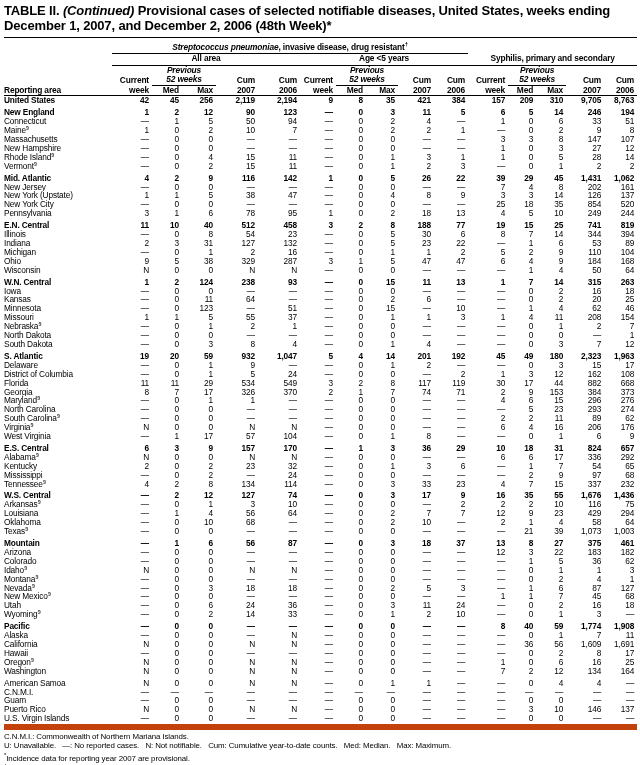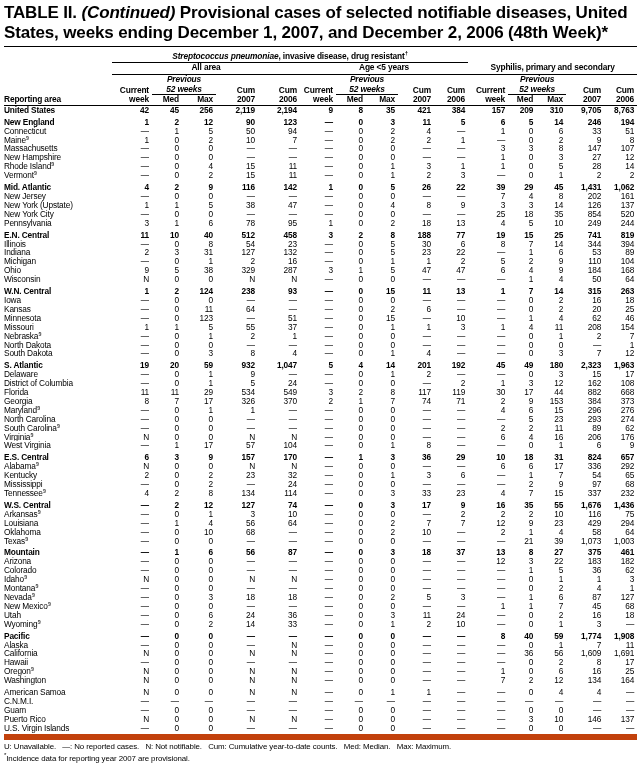--- a/index.html
+++ b/index.html
@@ -1,19 +1,19 @@
 <!DOCTYPE html>
 <html><head>
 <meta charset="utf-8">
 <style>
   html,body{margin:0;padding:0;background:#ffffff;}
   body{width:640px;height:765px;overflow:hidden;
        font-family:"Liberation Sans","DejaVu Sans",sans-serif;color:#000;}
   .page{padding:3px 3px 0 4px;}
-  .title{font-size:17px;font-weight:bold;line-height:1.18;letter-spacing:-0.15px;margin-bottom:3px;}
+  .title{font-size:13px;font-weight:bold;line-height:1.18;letter-spacing:-0.15px;margin-bottom:3px;}
   .title .cont{font-style:italic;}
   .rule-top{border-top:1px solid #000;height:0;margin-bottom:2px;}
 
   table{border-collapse:collapse;table-layout:fixed;width:633px;}
   th,td{margin:0;}
   thead th{font-weight:bold;font-size:8.4px;line-height:9.6px;padding:0;vertical-align:bottom;letter-spacing:-0.15px;white-space:nowrap;}
   th.spanner{text-align:center;border-bottom:1px solid #000;padding-bottom:1px;}
   th.spanner .ital{font-style:italic;}
   th.grp{text-align:center;border-bottom:1px solid #000;padding-bottom:1px;}
   th.cw,th.cum{text-align:right;padding-right:3px;}
@@ -1337,18 +1337,19 @@
           <td class="num">—</td>
           <td class="num">0</td>
           <td class="num">0</td>
           <td class="num">—</td>
           <td class="num">—</td>
         </tr>
       </tbody>
   </table>
 
   <div class="footnotes">
+      <div class="fn">C.N.M.I.: Commonwealth of Northern Mariana Islands.</div>
       <div class="fn">U: Unavailable.&nbsp;&nbsp;&nbsp;—: No reported cases.&nbsp;&nbsp;&nbsp;N: Not notifiable.&nbsp;&nbsp;&nbsp;Cum: Cumulative year-to-date counts.&nbsp;&nbsp;&nbsp;Med: Median.&nbsp;&nbsp;&nbsp;Max: Maximum.</div>
       <div class="fn"><sup>*</sup>Incidence data for reporting year 2007 are provisional.</div>
       <div class="fn"><sup>†</sup>Includes cases of invasive pneumococcal disease caused by drug-resistant <i>S. pneumoniae</i> (DRSP) (NNDSS event code 11720).</div>
       <div class="fn"><sup>§</sup>Contains data reported through the National Electronic Disease Surveillance System (NEDSS).</div>
     </div>
 </div>
 
 </body></html>

